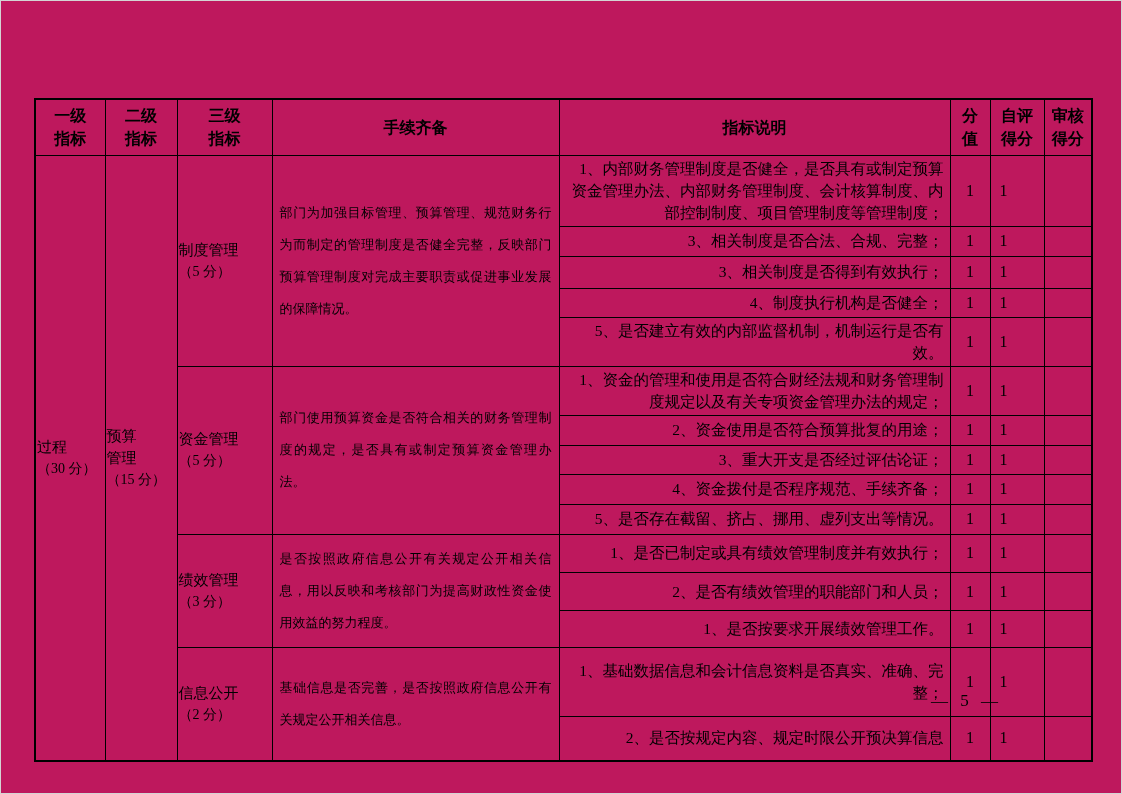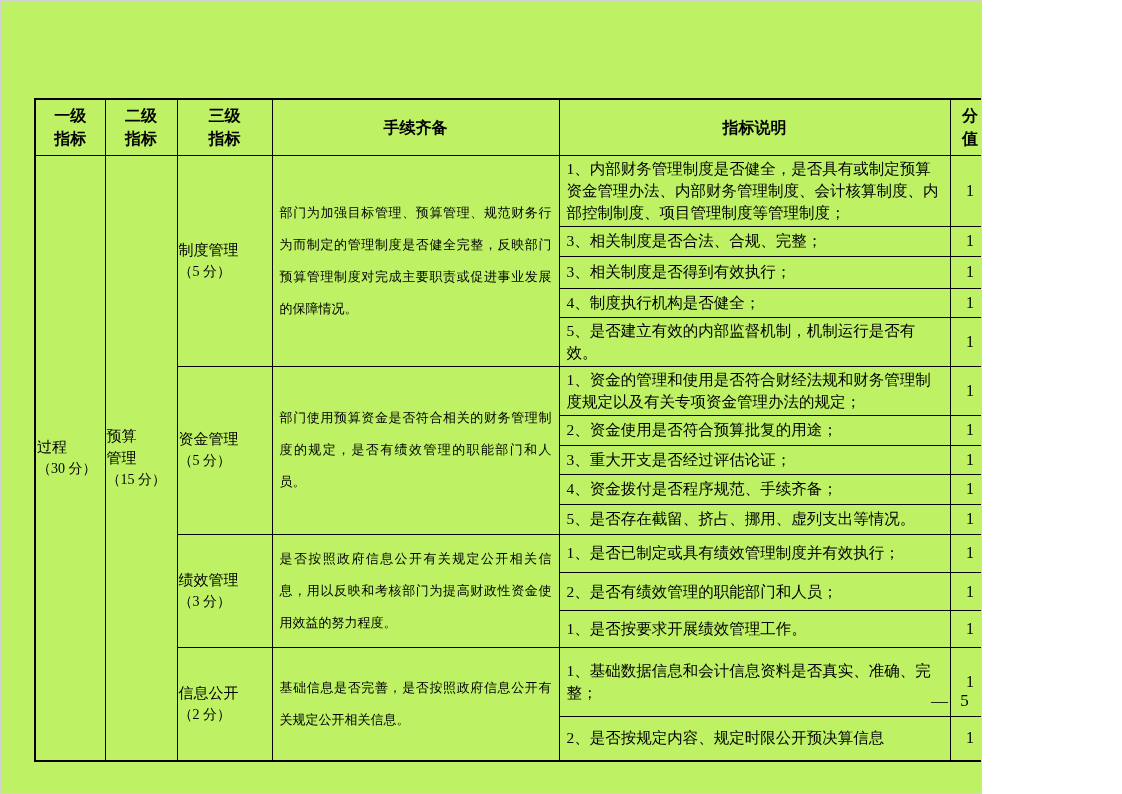--- a/index.html
+++ b/index.html
@@ -3,23 +3,23 @@
 <meta charset="utf-8">
 <style>
   * { margin: 0; padding: 0; box-sizing: border-box; }
   html, body { background: #ffffff; }
   body {
     font-family: "Liberation Serif", "DejaVu Serif", serif;
     color: #000;
   }
   .page {
     position: relative;
-    width: 982px;
+    width: 1122px;
     height: 794px;
-    background: #bef264;
+    background: #be185d;
     border: 1px solid #d4d4d4;
     overflow: hidden;
   }
   table.indicator-table {
     position: absolute;
     left: 33px;
     top: 97px;
     width: 1057px;
     border-collapse: collapse;
     table-layout: fixed;
@@ -51,21 +51,21 @@
     white-space: nowrap;
     font-family: Liberation Serif, serif;
   }
   td.content-cell {
     text-align: justify;
     font-size: 13px;
     line-height: 32px;
     padding: 4px 7px;
   }
   td.desc-cell {
-    text-align: left;
+    text-align: right;
     font-size: 15.5px;
     line-height: 22px;
     padding: 2px 6px 2px 7px;
   }
   td.score-cell {
     text-align: center;
     font-size: 16px;
   }
   td.self-cell {
     text-align: left;
@@ -163,21 +163,21 @@
         <td class="score-cell">1</td>
         <td class="self-cell">1</td>
         <td class="review-cell"></td>
       </tr>
 
       <tr style="height:46px">
         <td class="center-cell" rowspan="5">
           <span>资金管理</span>
           <span class="score-label">（5 分）</span>
         </td>
-        <td class="content-cell" rowspan="5">部门使用预算资金是否符合相关的财务管理制度的规定，是否有绩效管理的职能部门和人员。</td>
+        <td class="content-cell" rowspan="5">部门使用预算资金是否符合相关的财务管理制度的规定，是否具有或制定预算资金管理办法。</td>
         <td class="desc-cell">1、资金的管理和使用是否符合财经法规和财务管理制度规定以及有关专项资金管理办法的规定；</td>
         <td class="score-cell">1</td>
         <td class="self-cell">1</td>
         <td class="review-cell"></td>
       </tr>
       <tr style="height:30px">
         <td class="desc-cell">2、资金使用是否符合预算批复的用途；</td>
         <td class="score-cell">1</td>
         <td class="self-cell">1</td>
         <td class="review-cell"></td>

